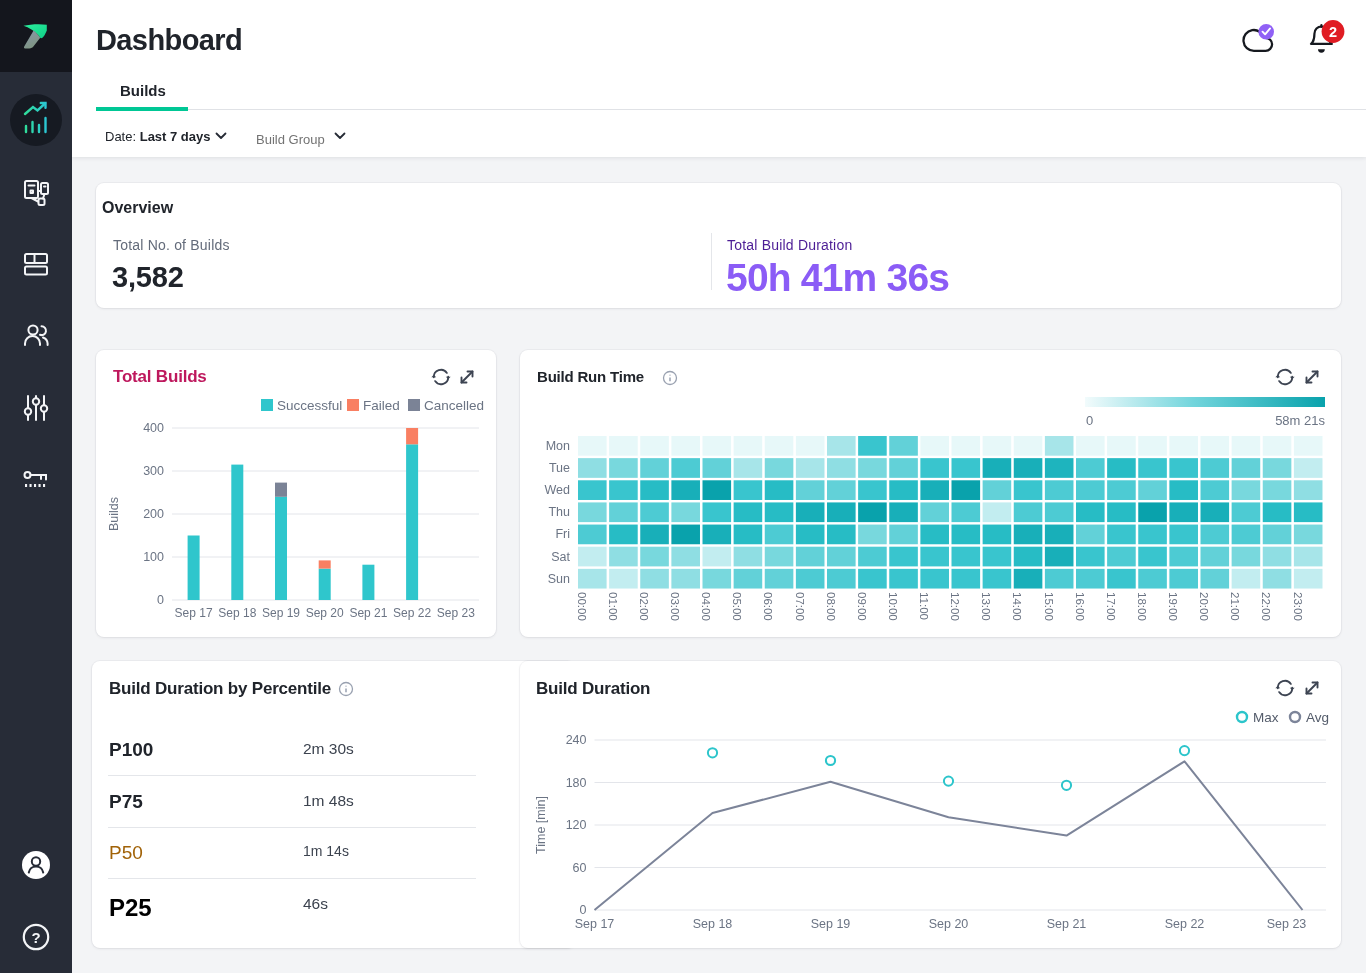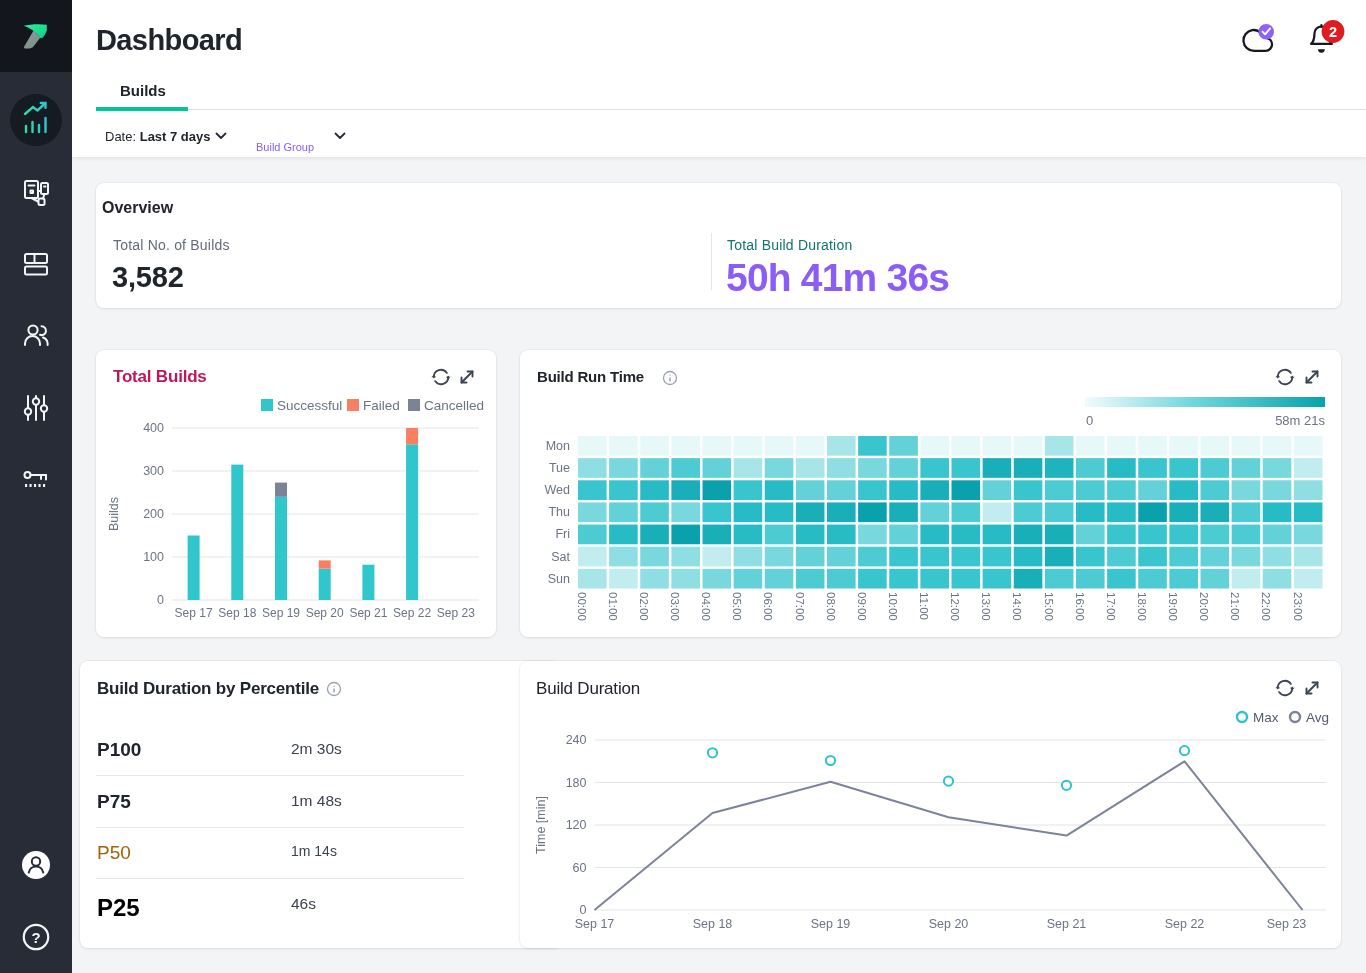--- a/index.html
+++ b/index.html
@@ -26,30 +26,30 @@
 <circle cx="103" cy="31.5" r="11.4" fill="#e01c23"></circle>
 <text x="103" y="36.6" font-size="14.5" font-weight="700" fill="#fff" text-anchor="middle" font-family="Liberation Sans, sans-serif">2</text>
 </svg>
 <div class="abs" style="left:96px;top:109px;width:1270px;height:1px;background:#e0e2e6"></div>
 <div class="abs" style="left:120px;top:82px;font-size:15px;font-weight:700;color:#20242b">Builds</div>
 <div class="abs" style="left:96px;top:107px;width:92px;height:4px;background:#00c795"></div>
 <div class="abs" style="left:105px;top:129px;font-size:13px;color:#20242b">Date: <b>Last 7 days</b></div>
 <svg width="12" height="8" viewBox="0 0 12 8" style="position:absolute;left:215px;top:132px" xmlns="http://www.w3.org/2000/svg">
       <path d="M 1.5,1.5 L 6,6 10.5,1.5" fill="none" stroke="#262b35" stroke-width="1.8" stroke-linecap="round" stroke-linejoin="round"></path>
     </svg>
-<div class="abs" style="left:256px;top:141px;font-size:11px;color:#8b5cf6">Build Group</div>
+<div class="abs" style="left:256px;top:132px;font-size:13px;color:#737373">Build Group</div>
 <svg width="12" height="8" viewBox="0 0 12 8" style="position:absolute;left:334px;top:132px" xmlns="http://www.w3.org/2000/svg">
       <path d="M 1.5,1.5 L 6,6 10.5,1.5" fill="none" stroke="#262b35" stroke-width="1.8" stroke-linecap="round" stroke-linejoin="round"></path>
     </svg>
 <div class="card" style="left:96px;top:183px;width:1245px;height:125px">
 <div class="abs" style="left:6px;top:16px;font-size:16px;font-weight:700;color:#20242b">Overview</div>
 <div class="abs" style="left:17px;top:54px;font-size:14px;color:#636b7a;letter-spacing:0.2px">Total No. of Builds</div>
 <div class="abs" style="left:16px;top:80px;font-size:29px;font-weight:700;color:#20242b;line-height:29px;letter-spacing:-0.2px">3,582</div>
 <div class="abs" style="left:615px;top:50px;width:1px;height:57px;background:#e4e6ea"></div>
-<div class="abs" style="left:631px;top:54px;font-size:14px;color:#0f766e;letter-spacing:0.2px">Total Build Duration</div>
+<div class="abs" style="left:631px;top:54px;font-size:14px;color:#4c1d95;letter-spacing:0.2px">Total Build Duration</div>
 <div class="abs" style="left:630px;top:80px;font-size:39px;font-weight:700;color:#8b5cf6;line-height:29px;letter-spacing:-0.8px">50h 41m 36s</div>
 </div>
 <div class="card" style="left:96px;top:350px;width:400px;height:287px">
 <div class="abs" style="left:17px;top:17px;font-size:17px;font-weight:700;color:#be185d;letter-spacing:-0.2px">Total Builds</div>
 <svg width="400" height="287" viewBox="0 0 400 287" xmlns="http://www.w3.org/2000/svg" style="position:absolute;left:0;top:0">
 <g fill="none" stroke="#3d4452" stroke-width="1.8" stroke-linecap="round">
       <path d="M 350.9,22.9 A 7.2,7.2 0 0 0 337.8,27.3"></path>
       <path d="M 339.1,31.1 A 7.2,7.2 0 0 0 352.2,26.7"></path>
     </g>
         <path d="M 337.7,24.7 L 335.4,27.3 L 340.2,27.2 Z" fill="#3d4452" stroke="none"></path>
@@ -319,21 +319,21 @@
 <text x="555.6" y="242" font-size="11.5" fill="#6b7484" transform="rotate(90 555.6 242)" text-anchor="start">16:00</text>
 <text x="586.7" y="242" font-size="11.5" fill="#6b7484" transform="rotate(90 586.7 242)" text-anchor="start">17:00</text>
 <text x="617.8" y="242" font-size="11.5" fill="#6b7484" transform="rotate(90 617.8 242)" text-anchor="start">18:00</text>
 <text x="649.0" y="242" font-size="11.5" fill="#6b7484" transform="rotate(90 649.0 242)" text-anchor="start">19:00</text>
 <text x="680.1" y="242" font-size="11.5" fill="#6b7484" transform="rotate(90 680.1 242)" text-anchor="start">20:00</text>
 <text x="711.2" y="242" font-size="11.5" fill="#6b7484" transform="rotate(90 711.2 242)" text-anchor="start">21:00</text>
 <text x="742.3" y="242" font-size="11.5" fill="#6b7484" transform="rotate(90 742.3 242)" text-anchor="start">22:00</text>
 <text x="773.5" y="242" font-size="11.5" fill="#6b7484" transform="rotate(90 773.5 242)" text-anchor="start">23:00</text>
 </svg>
 </div>
-<div class="card" style="left:80px;top:661px;width:483px;height:287px">
+<div class="card" style="left:92px;top:661px;width:483px;height:287px">
 <div class="abs" style="left:17px;top:18px;font-size:17px;font-weight:700;color:#20242b;letter-spacing:-0.2px">Build Duration by Percentile</div>
 <svg width="30" height="30" viewBox="0 0 30 30" style="position:absolute;left:239px;top:13px" xmlns="http://www.w3.org/2000/svg">
         <g fill="none" stroke="#99a1b0" stroke-width="1.3">
       <circle cx="15" cy="15" r="6.5"></circle>
       <line x1="15" y1="14.5" x2="15" y2="18.2" stroke-width="1.5"></line>
       <line x1="15" y1="11.8" x2="15" y2="12.6" stroke-width="1.6"></line>
     </g>
       </svg>
 <div class="abs" style="left:17px;top:78px;font-size:19px;font-weight:700;color:#20242b">P100</div>
 <div class="abs" style="left:211px;top:79px;font-size:15.5px;color:#3c434f">2m 30s</div>
@@ -341,21 +341,21 @@
 <div class="abs" style="left:211px;top:131px;font-size:15.5px;color:#3c434f">1m 48s</div>
 <div class="abs" style="left:17px;top:181px;font-size:19px;font-weight:400;color:#a16207">P50</div>
 <div class="abs" style="left:211px;top:182px;font-size:14px;color:#3c434f">1m 14s</div>
 <div class="abs" style="left:17px;top:233px;font-size:24px;font-weight:700;color:#000000">P25</div>
 <div class="abs" style="left:211px;top:234px;font-size:15.5px;color:#3c434f">46s</div>
 <div class="abs" style="left:16px;top:114px;width:368px;height:1px;background:#e4e6ea"></div>
 <div class="abs" style="left:16px;top:166px;width:368px;height:1px;background:#e4e6ea"></div>
 <div class="abs" style="left:16px;top:217px;width:368px;height:1px;background:#e4e6ea"></div>
 </div>
 <div class="card" style="left:520px;top:661px;width:821px;height:287px">
-<div class="abs" style="left:16px;top:18px;font-size:17px;font-weight:400;color:#20242b;letter-spacing:-0.2px">Build Duration</div>
+<div class="abs" style="left:16px;top:18px;font-size:17px;font-weight:700;color:#20242b;letter-spacing:-0.2px">Build Duration</div>
 <svg width="821" height="287" viewBox="0 0 821 287" xmlns="http://www.w3.org/2000/svg" style="position:absolute;left:0;top:0">
 <g fill="none" stroke="#3d4452" stroke-width="1.8" stroke-linecap="round">
       <path d="M 770.9,22.9 A 7.2,7.2 0 0 0 757.8,27.3"></path>
       <path d="M 759.1,31.1 A 7.2,7.2 0 0 0 772.2,26.7"></path>
     </g>
         <path d="M 757.7,24.7 L 755.4,27.3 L 760.2,27.2 Z" fill="#3d4452" stroke="none"></path>
         <path d="M 772.3,29.3 L 774.6,26.7 L 769.8,26.8 Z" fill="#3d4452" stroke="none"></path>
 <g fill="none" stroke="#3d4452" stroke-width="1.9" stroke-linecap="round" stroke-linejoin="round">
       <path d="M 786.5,32.5 L 797.5,21.5"></path>
       <path d="M 792.5,21.5 h 5 v 5"></path>

